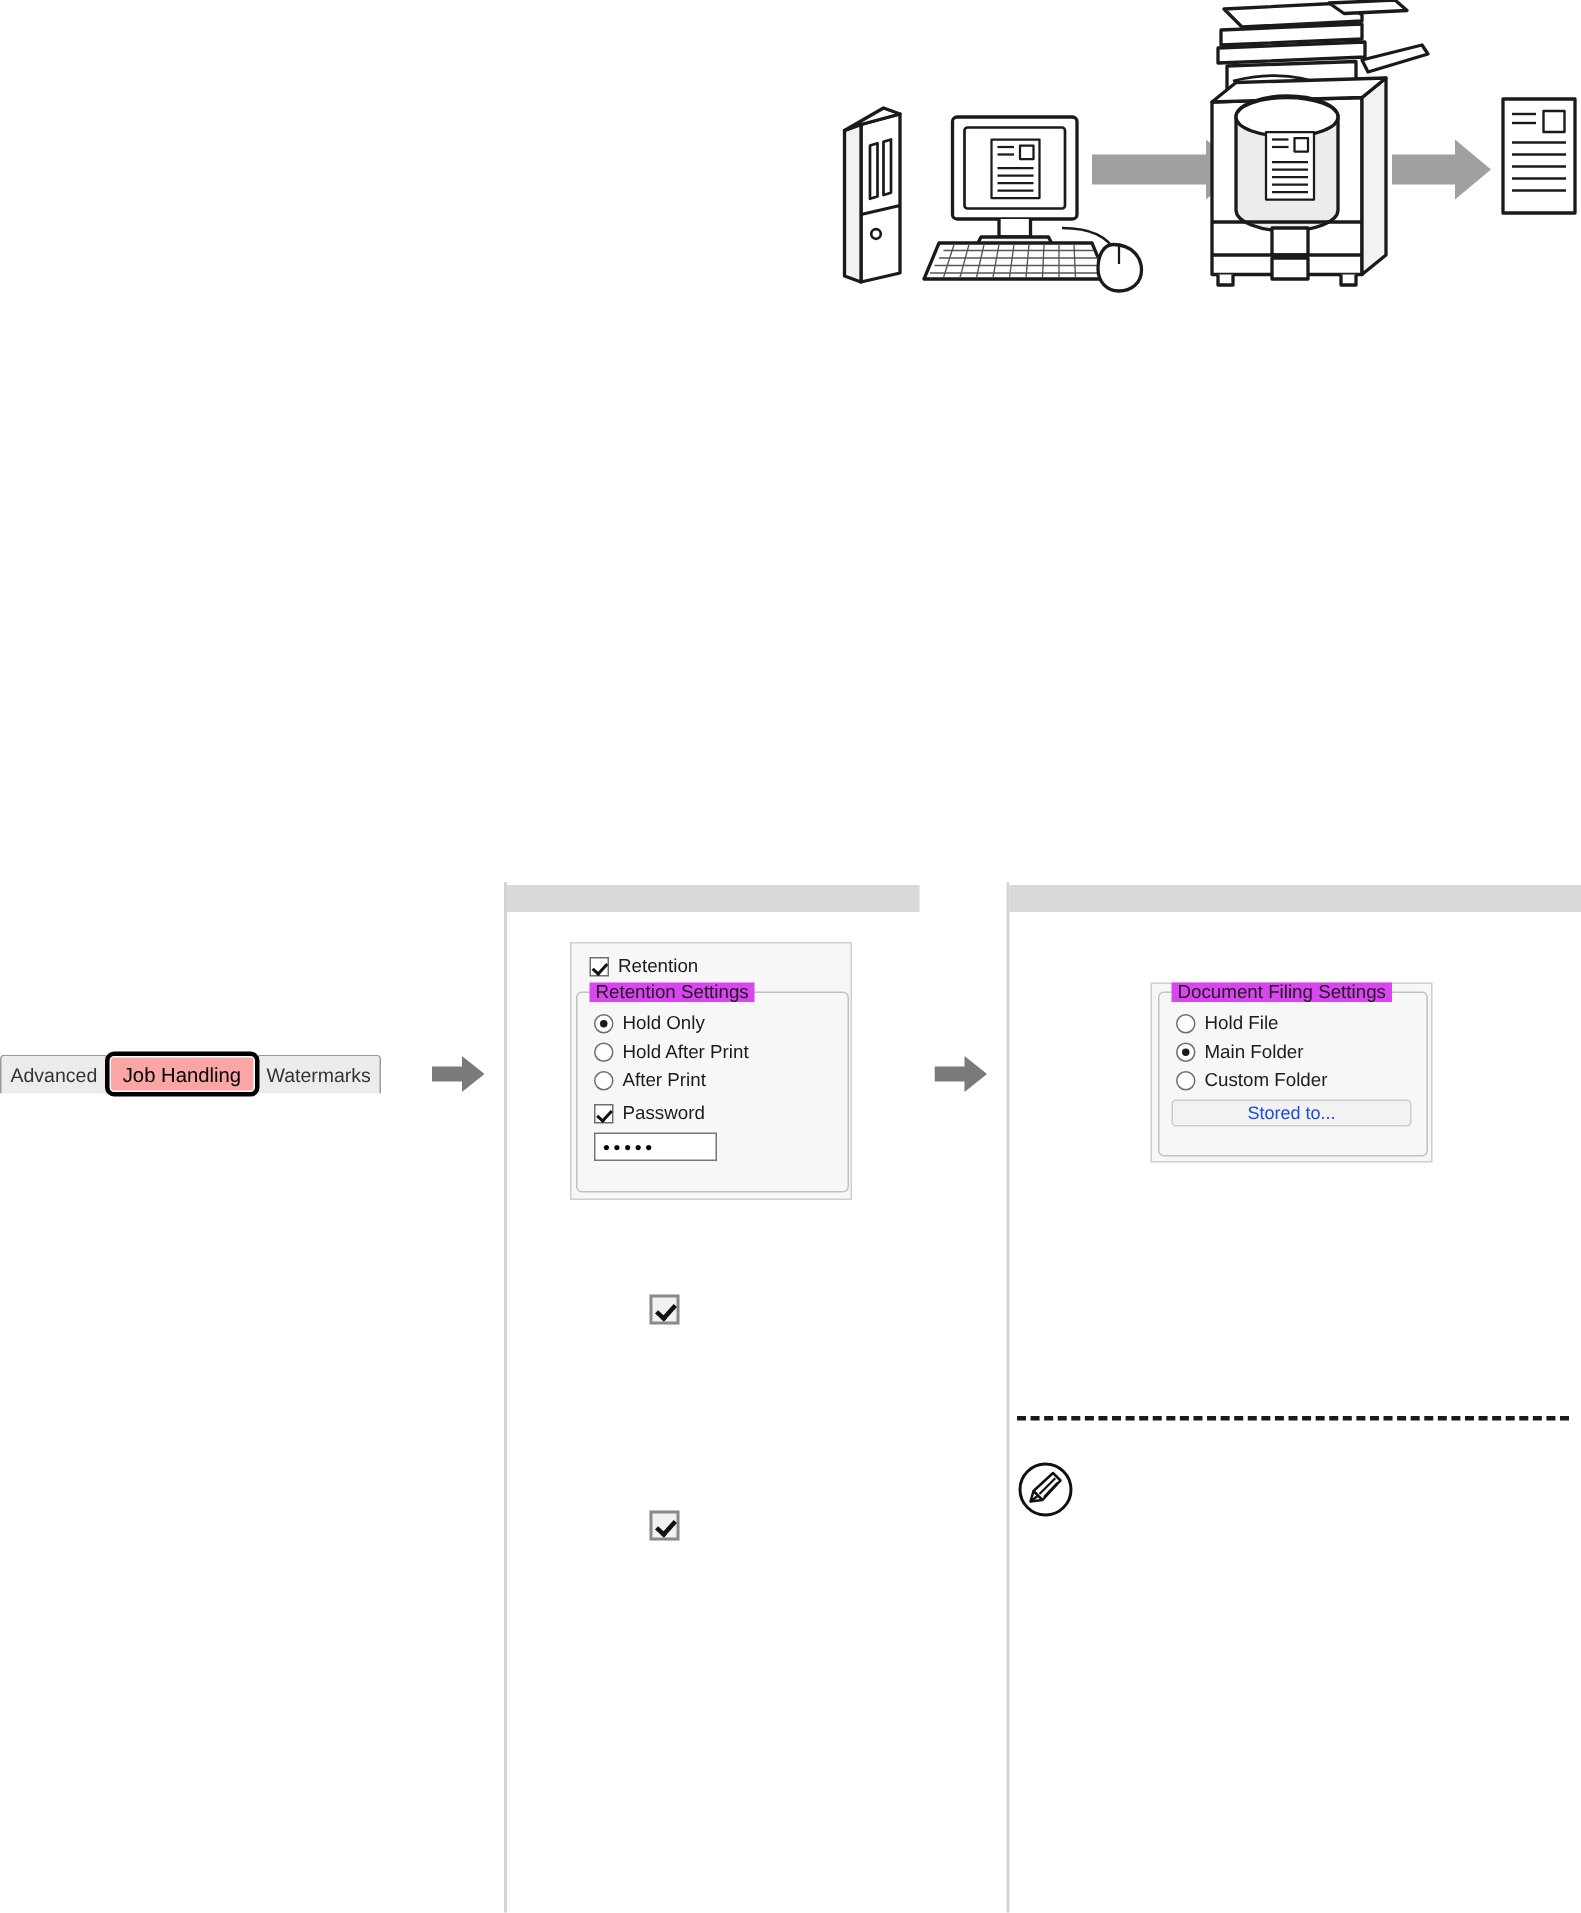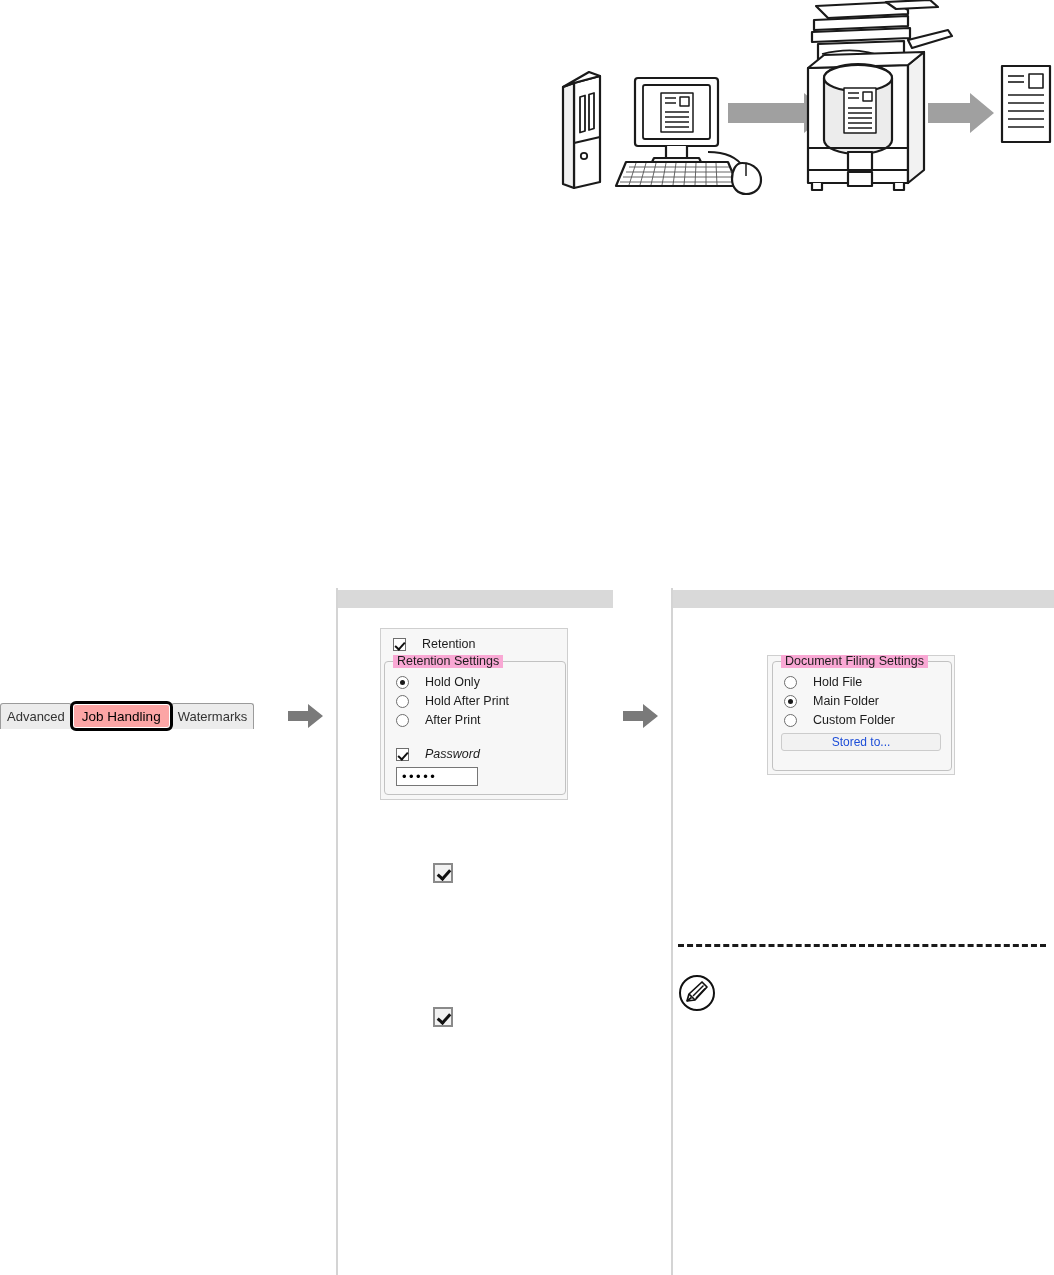--- a/index.html
+++ b/index.html
@@ -145,39 +145,39 @@
     left: 3px;
     top: 3px;
     width: 5px;
     height: 5px;
     border-radius: 50%;
     background: #1a1a1a;
   }
   .opt-row {
     display: flex;
     align-items: flex-start;
-    gap: 16px;
+    gap: 6px;
     font-size: 12.5px;
     color: #1c1c1c;
     line-height: 1;
     margin-bottom: 6px;
   }
 
   
   .group-box {
     border: 1px solid #c2c2c2;
     border-radius: 4px;
     position: relative;
     box-sizing: border-box;
   }
   .group-title {
     position: absolute;
     top: -7px;
     left: 8px;
-    background: #f9a8d4;
+    background: #d946ef;
     padding: 0 4px;
     font-size: 12.5px;
     color: #1c1c1c;
     line-height: 1;
   }
 
   #retention-checkbox-row {
     position: absolute;
     left: 12px;
     top: 9px;
@@ -444,21 +444,21 @@
     </div>
     <div class="opt-row">
       <span class="rb"></span>
       <span>Hold After Print</span>
     </div>
     <div class="opt-row">
       <span class="rb"></span>
       <span>After Print</span>
     </div>
 
-    <div class="opt-row" style="margin-top:21px;font-style:italic;">
+    <div class="opt-row" style="margin-top:9px;">
       <span class="cb checked"></span>
       <span>Password</span>
     </div>
 
     <div id="password-field">
       <span>•••••</span>
     </div>
   </div>
 </div>
 

